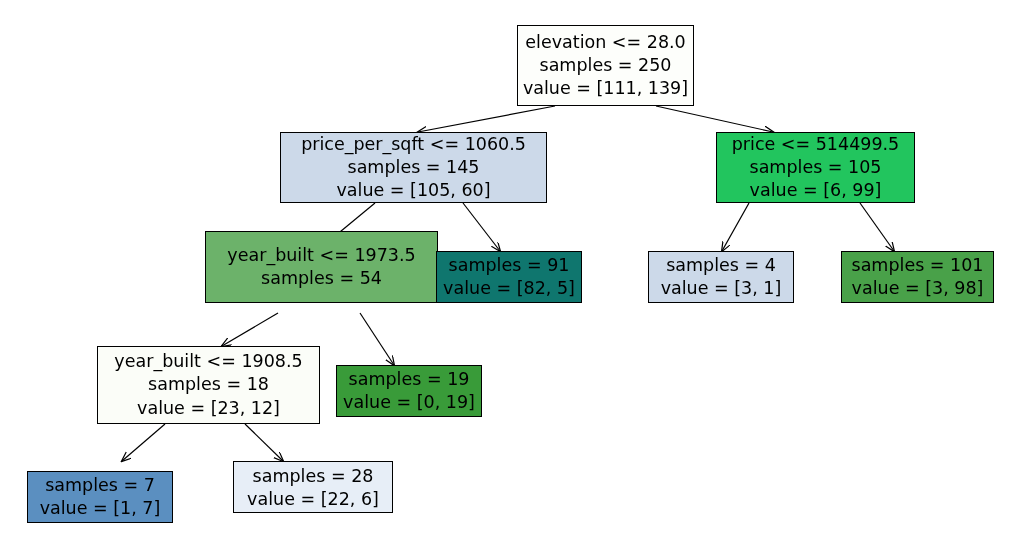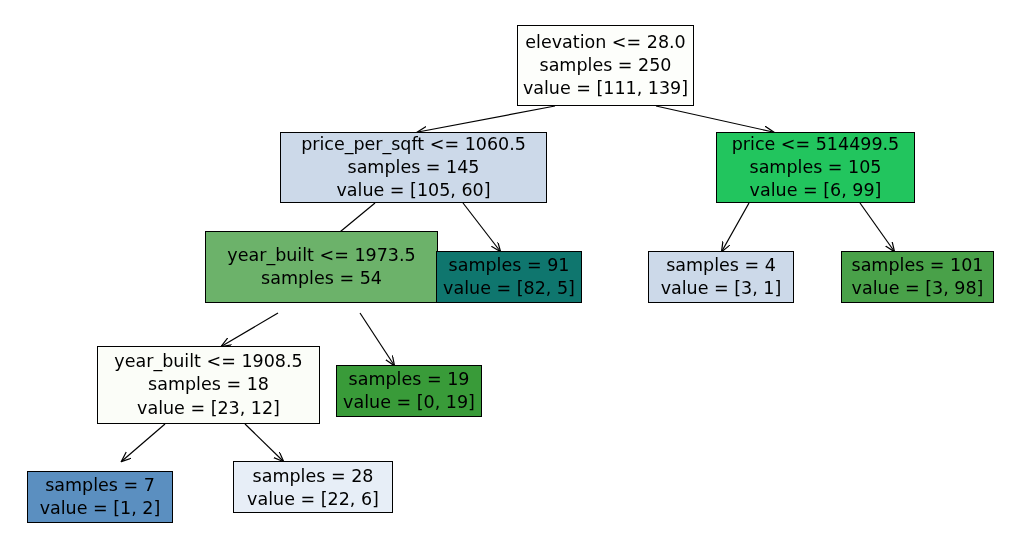--- a/index.html
+++ b/index.html
@@ -121,21 +121,21 @@
     <span class="ln">value = [23, 12]</span>
   </div>
 
   <div class="node" style="left:336px; top:365px; width:146px; height:52px; background:#399b39;">
     <span class="ln">samples = 19</span>
     <span class="ln">value = [0, 19]</span>
   </div>
 
   <div class="node" style="left:27px; top:471px; width:146px; height:52px; background:#5b8fc0;">
     <span class="ln">samples = 7</span>
-    <span class="ln">value = [1, 2]</span>
+    <span class="ln">value = [1, 7]</span>
   </div>
 
   <div class="node" style="left:233px; top:461px; width:160px; height:52px; background:#e7eef7;justify-content:space-between;">
     <span class="ln">samples = 28</span>
     <span class="ln">value = [22, 6]</span>
   </div>
 
 </div>
 
 </body></html>

